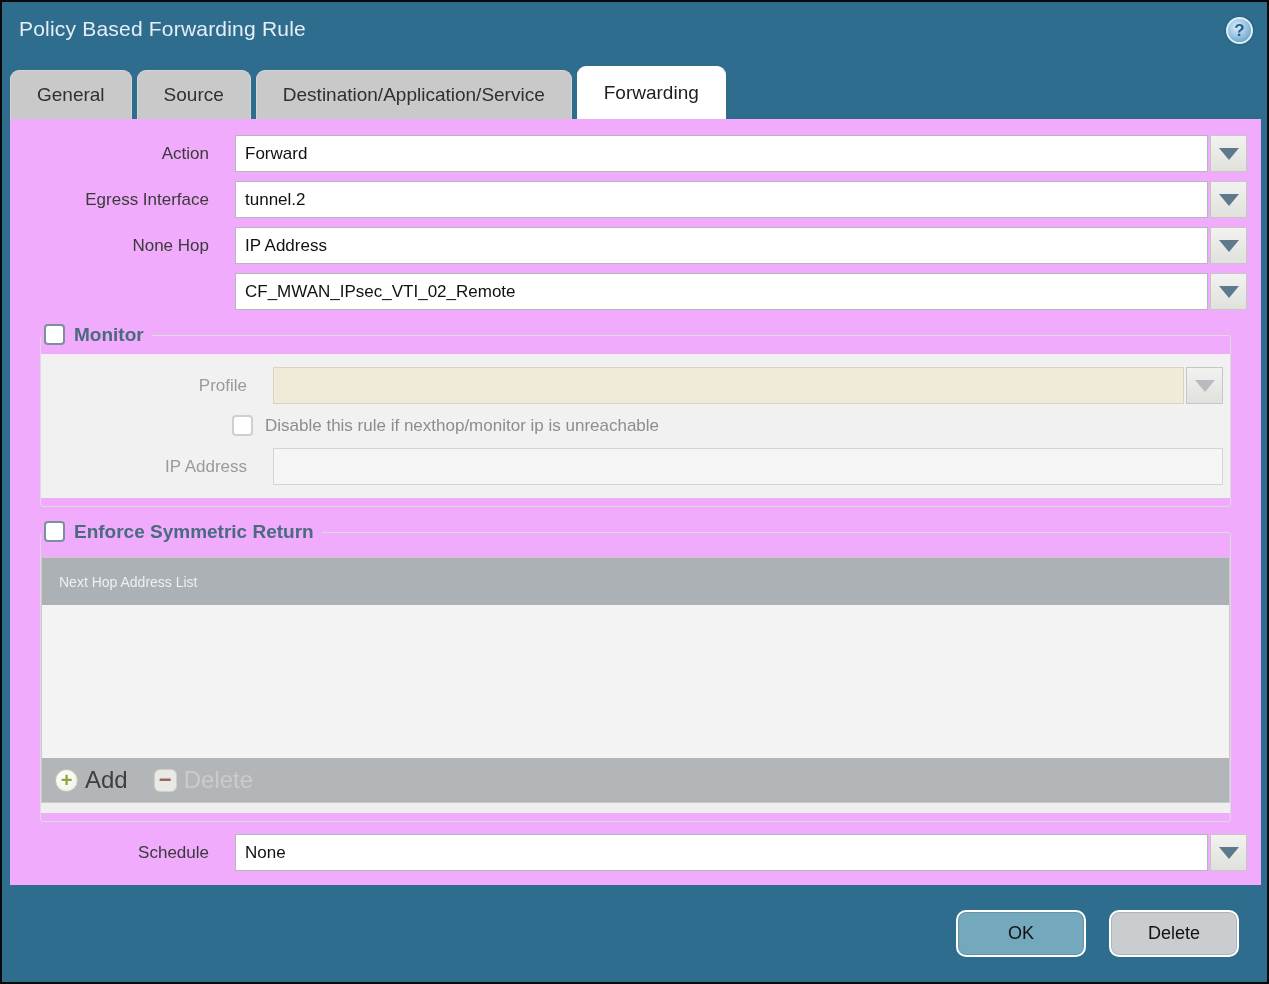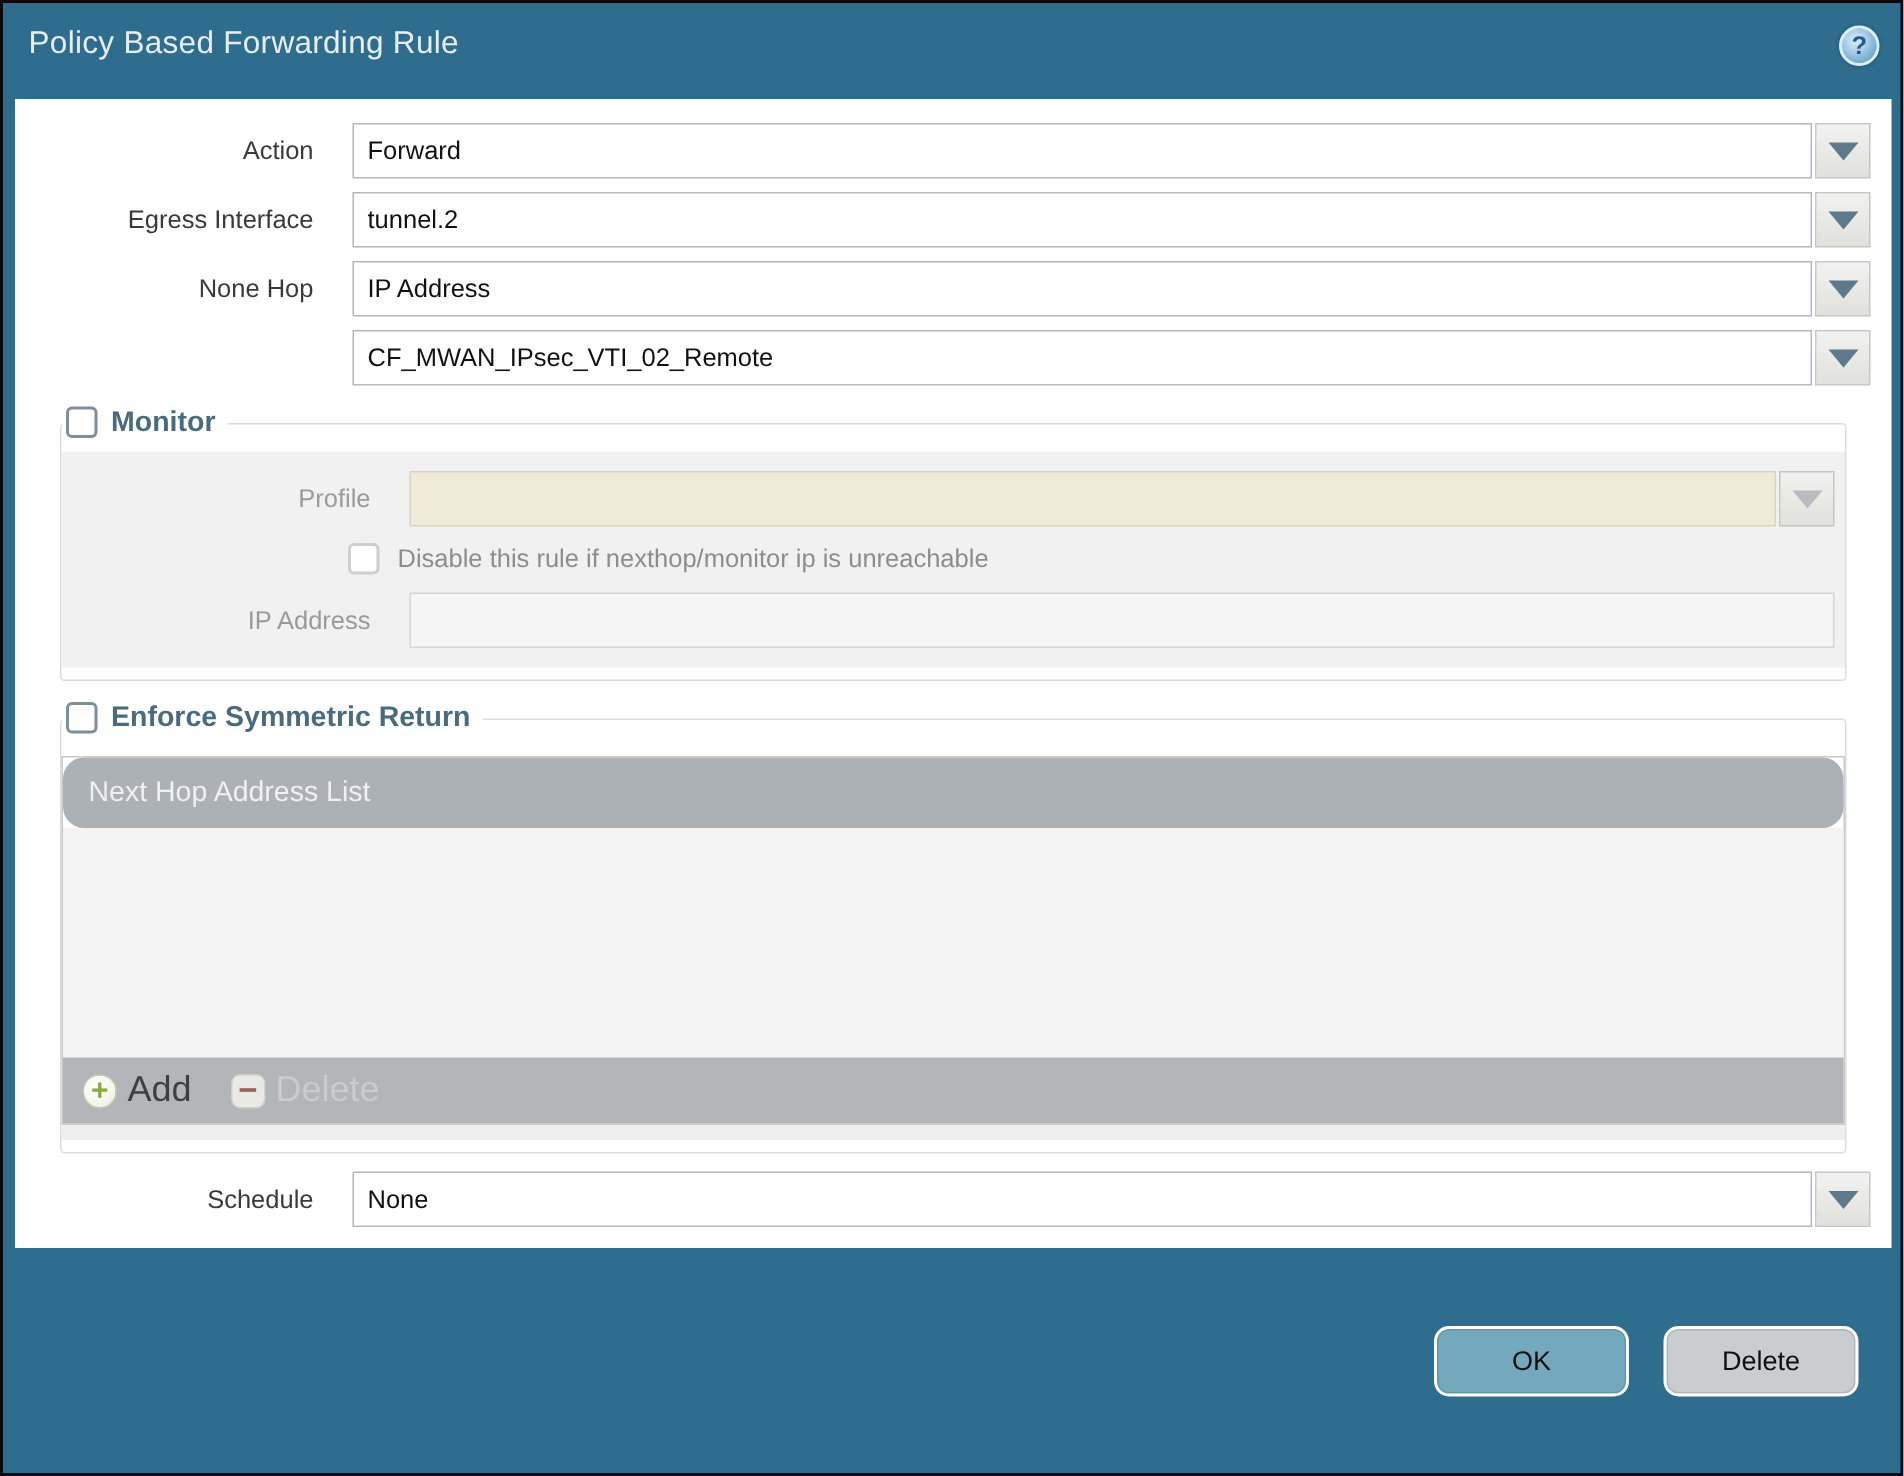--- a/index.html
+++ b/index.html
@@ -49,21 +49,21 @@
     font-size: 19px; color: #303030;
     cursor: pointer; white-space: nowrap;
   }
   .tab.active {
     background: #ffffff; border-color: #ffffff;
     height: 53px; color: #1d1d1d;
     position: relative; z-index: 2;
   }
   
   .content {
-    background: #ffffff;
+    background: #f0abfc;
     margin: 0 6px 0 8px;
     height: 766px; flex: 0 0 auto;
     padding: 16px 14px 0 0;
     position: relative; z-index: 1;
   }
   .frow { display: flex; align-items: center; margin-bottom: 9px; }
   .frow .flabel {
     width: 209px; text-align: right; padding-right: 10px;
     font-size: 17px; color: #3a3a3a; flex: 0 0 auto; white-space: nowrap;
   }
@@ -114,21 +114,21 @@
   }
   .tbox.beige { background: #f0ebd8; border-color: #d9d4c2; }
   .tbox.graydis { background: #f5f5f5; border-color: #d4d4d4; }
   .disable-row { display: flex; align-items: center; gap: 12px; margin: 2px 0 12px 191px; }
   .disable-row .dtext { font-size: 17px; color: #8d8d8d; }
   
   .nh-table { border: 1px solid #c9c9c9; margin: 6px 0 0 0; }
   .nh-header {
     height: 47px; background: #acb1b5;
     display: flex; align-items: center; padding-left: 17px;
-    color: #eef0f1; font-size: 19px; border-radius: 14px;
+    color: #eef0f1; font-size: 14px;
   }
   .nh-body { height: 153px; background: #f3f3f3; }
   .nh-footer {
     height: 44px; background: #b2b6b9;
     display: flex; align-items: center; gap: 26px; padding-left: 13px;
   }
   .tool-btn { display: flex; align-items: center; gap: 7px; cursor: pointer; }
   .tool-ico {
     width: 23px; height: 23px; border-radius: 50%;
     display: flex; align-items: center; justify-content: center;
@@ -164,20 +164,26 @@
 </head>
 <body>
 
 <div class="window">
 
   <div class="titlebar">
     <div class="title">Policy Based Forwarding Rule</div>
     <div class="help-btn">?</div>
   </div>
 
+  <div class="tabs">
+    <div class="tab">General</div>
+    <div class="tab">Source</div>
+    <div class="tab">Destination/Application/Service</div>
+    <div class="tab active">Forwarding</div>
+  </div>
 
   <div class="content">
 
     <div class="frow">
       <div class="flabel">Action</div>
       <div class="fieldwrap">
         <input class="tbox" readonly="" value="Forward" style="">
         <div class="dd-btn">
             <span class="tri"></span>
           </div>

